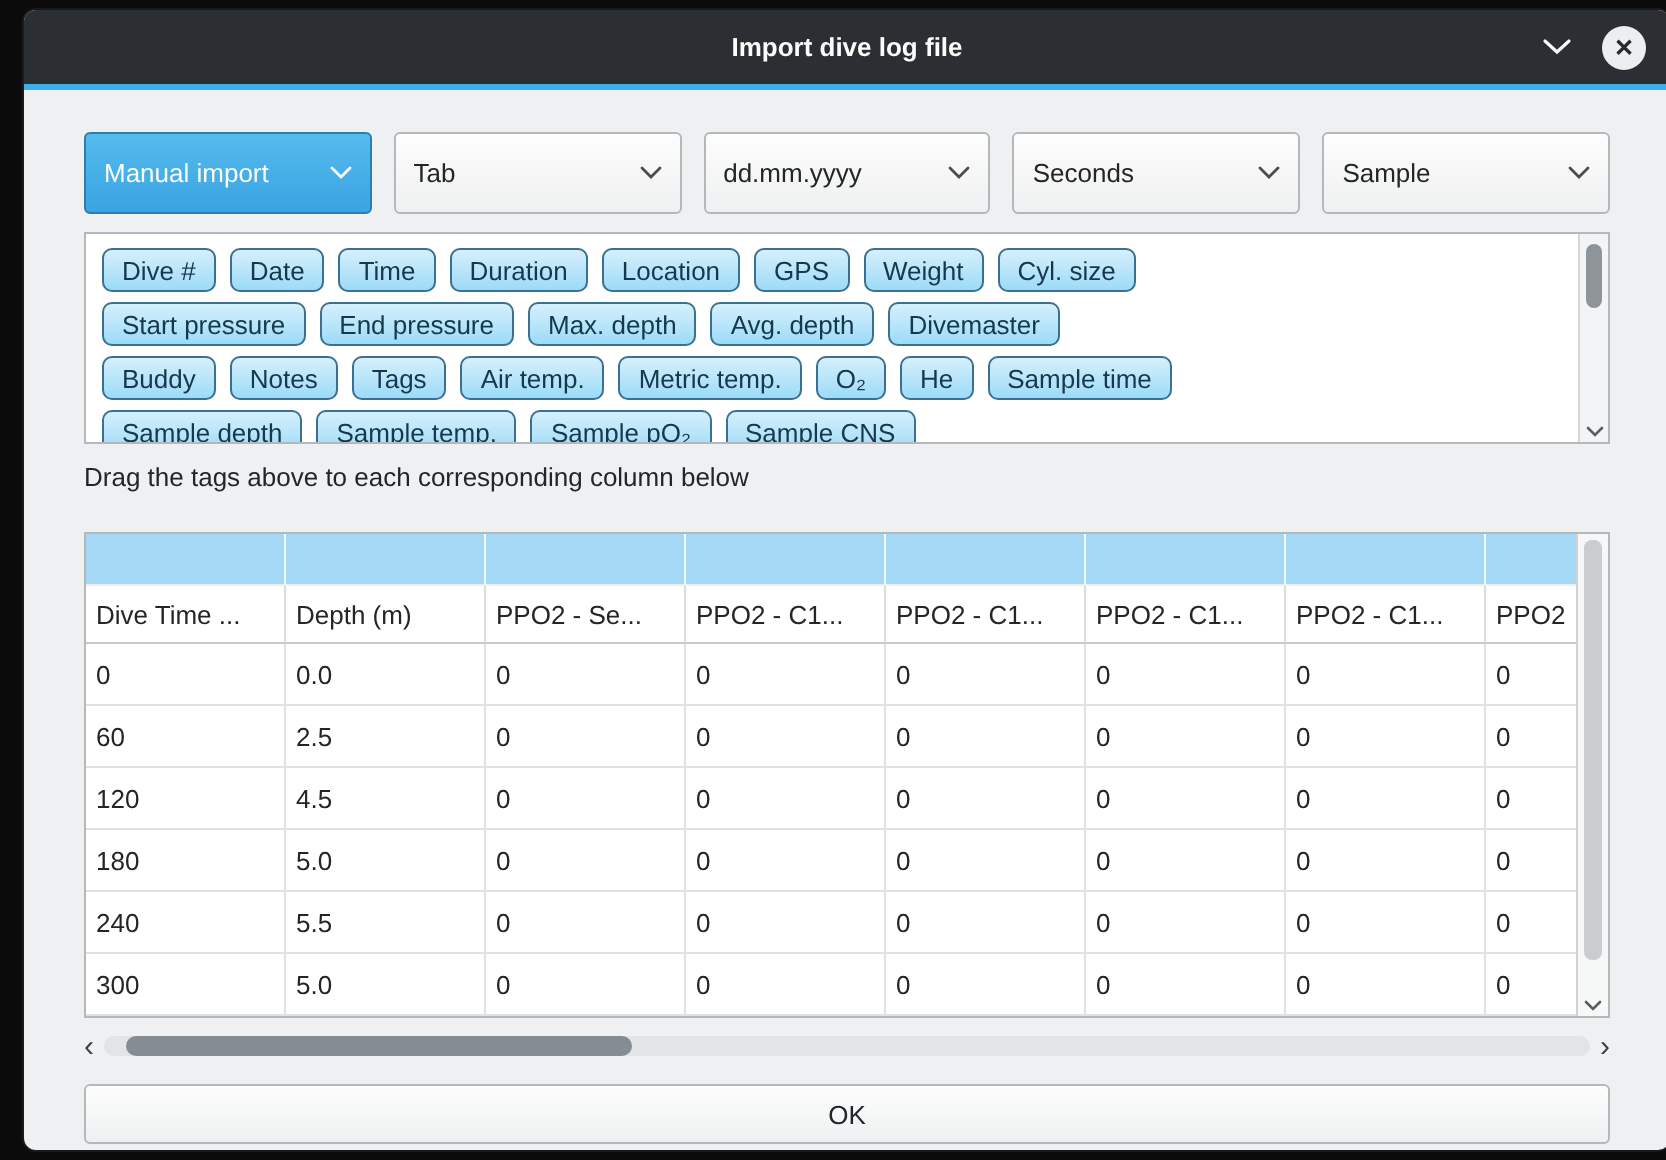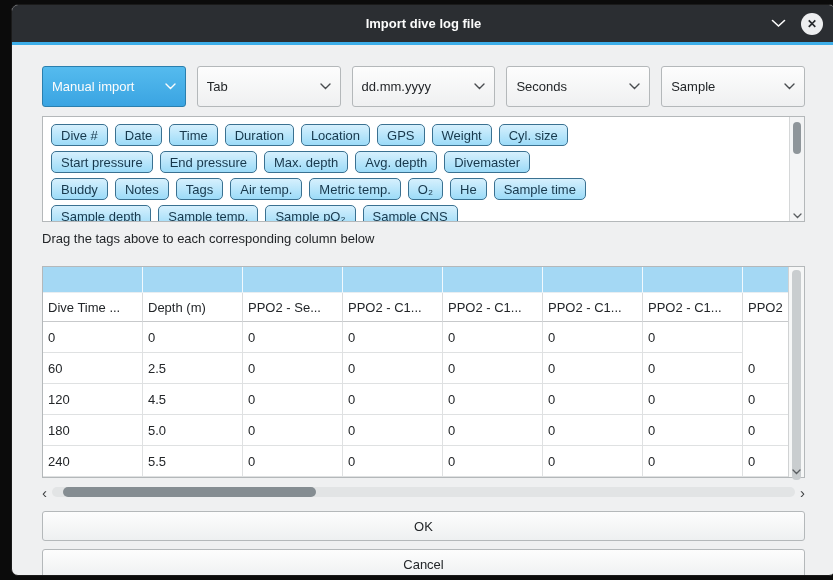--- a/index.html
+++ b/index.html
@@ -67,21 +67,21 @@
     width:15px; background:#f3f4f5; border-left:1px solid #d5d7d8;
     position:relative;
   }
   .vthumb { position:absolute; left:3px; width:8px; border-radius:4px; background:#8e959a; }
   .vscroll .sb-arrow { position:absolute; bottom:2px; left:0; width:100%; display:flex; justify-content:center; }
 
   
   .instruction { margin-bottom:20px; color:#232629; }
 
   
-  .table-wrap { height:212px; border:1px solid #b4b8ba; background:#fff; display:flex; }
+  .table-wrap { height:243px; border:1px solid #b4b8ba; background:#fff; display:flex; }
   .table-clip { flex:1; overflow:hidden; }
   .tbl { width:800px; }
   .trow { display:flex; }
   .dz-cell {
     width:100px; height:26px; background:#a4d8f4;
     border-right:1px solid rgba(255,255,255,.85);
     border-bottom:1px solid #e8eef2;
     cursor:pointer;
   }
   .hd-cell {
@@ -248,20 +248,21 @@
             <div class="hd-cell">Depth (m)</div>
             <div class="hd-cell">PPO2 - Se...</div>
             <div class="hd-cell">PPO2 - C1...</div>
             <div class="hd-cell">PPO2 - C1...</div>
             <div class="hd-cell">PPO2 - C1...</div>
             <div class="hd-cell">PPO2 - C1...</div>
             <div class="hd-cell">PPO2</div>
           </div>
           <div class="trow">
             <div class="td-cell">0</div>
+            <div class="td-cell">0.0</div>
             <div class="td-cell">0</div>
             <div class="td-cell">0</div>
             <div class="td-cell">0</div>
             <div class="td-cell">0</div>
             <div class="td-cell">0</div>
             <div class="td-cell">0</div>
           </div>
           <div class="trow">
             <div class="td-cell">60</div>
             <div class="td-cell">2.5</div>

